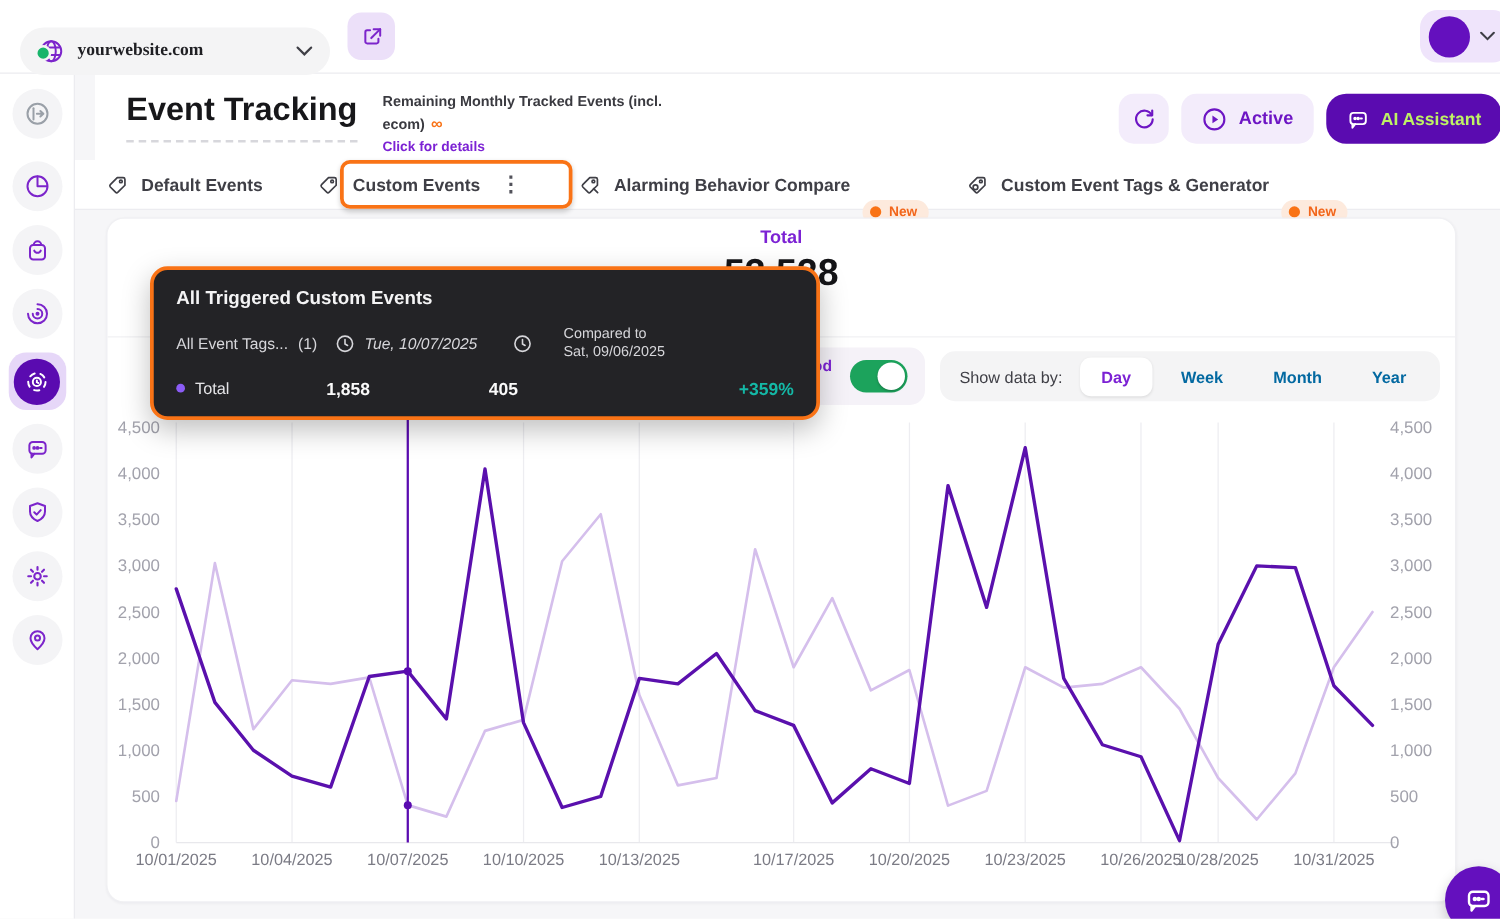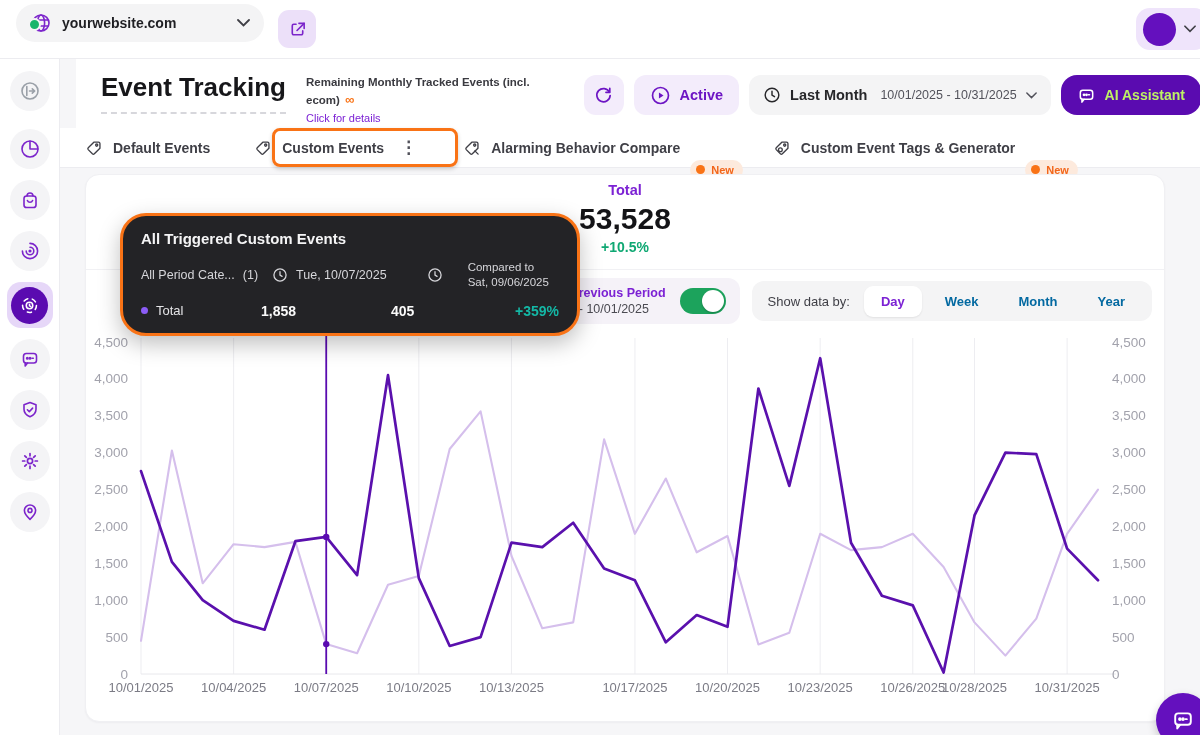--- a/index.html
+++ b/index.html
@@ -3,22 +3,22 @@
 <meta charset="utf-8">
 <style>
   html,body{margin:0;padding:0;}
   body{width:1200px;height:735px;position:relative;overflow:hidden;background:#f6f6f8;
        font-family:"Liberation Sans",sans-serif;color:#1b1b1f;-webkit-font-smoothing:antialiased;}
   button{font-family:inherit;border:none;background:none;cursor:pointer;padding:0;}
   svg{display:block;}
 
   
   .topbar{position:absolute;left:0;top:0;width:1200px;height:58px;background:#fff;border-bottom:1px solid #ececf0;z-index:5;}
-  .domain-pill{position:absolute;left:16px;top:4px;width:248px;height:38px;border-radius:19px;background:#f4f4f5;
-               display:flex;align-items:center;gap:10px;padding:0 14px;box-sizing:border-box;}
+  .domain-pill{position:absolute;left:16px;top:22px;width:248px;height:38px;border-radius:19px;background:#f4f4f5;
+               display:flex;align-items:center;gap:10px;padding:0 14px;box-sizing:border-box;font-family:Liberation Serif, serif;}
   .domain-pill .globe{position:relative;width:22px;height:22px;}
   .domain-pill .gdot{position:absolute;left:-2px;top:6px;width:9px;height:9px;border-radius:50%;background:#18b56b;border:2px solid #f4f4f5;}
   .domain-text{font-size:14px;font-weight:700;color:#1f1f23;flex:1;}
   .ext-btn{position:absolute;left:278px;top:10px;width:38px;height:38px;border-radius:11px;background:#ece0f9;display:flex;align-items:center;justify-content:center;}
   .avatar-wrap{position:absolute;left:1136px;top:8px;width:72px;height:42px;border-radius:14px;background:#efe4fb;display:flex;align-items:center;gap:8px;padding-left:7px;box-sizing:border-box;}
   .avatar{width:33px;height:33px;border-radius:50%;background:#6410be;}
 
   
   .sidebar{position:absolute;left:0;top:58px;width:60px;height:677px;background:#fff;border-right:1px solid #ececf0;
            display:flex;flex-direction:column;align-items:center;padding-top:13px;gap:11px;box-sizing:border-box;z-index:4;}
@@ -27,21 +27,21 @@
   .side-item.active{width:46px;height:46px;border-radius:14px;background:#e6d7f8;}
   .side-item.active .inner{width:37px;height:37px;border-radius:50%;background:#5a0bb0;display:flex;align-items:center;justify-content:center;}
 
   
   .headband{position:absolute;left:76px;top:58px;width:1140px;height:110px;background:#fff;}
   .page-title{position:absolute;left:25px;top:14px;margin:0;font-size:26px;font-weight:700;color:#17171a;
               border-bottom:2px dashed #d7d7dc;padding-bottom:9px;}
   .remaining{position:absolute;left:230px;top:14px;width:250px;}
   .rem-label{font-size:11.5px;font-weight:700;color:#3a3a40;}
   .rem-inf{color:#f97316;font-size:13px;font-weight:700;margin-left:5px;}
-  .rem-link{display:inline-block;font-size:11px;font-weight:400;color:#7c22d4;margin-top:3px;}
+  .rem-link{display:inline-block;font-size:11px;font-weight:700;color:#7c22d4;margin-top:3px;}
   .progress{width:238px;height:7px;border-radius:4px;background:#ededef;margin-top:9px;overflow:hidden;}
   .progress .fill{width:2%;height:100%;background:#7c22d4;border-radius:4px;}
   .actions{position:absolute;right:15px;top:17px;display:flex;align-items:center;gap:10px;}
   .icon-btn{width:40px;height:40px;border-radius:12px;background:#f3ecfb;display:flex;align-items:center;justify-content:center;}
   .active-btn{height:40px;border-radius:12px;background:#f3ecfb;display:flex;align-items:center;gap:9px;padding:0 16px;
               font-size:14.5px;font-weight:700;color:#6d15c4;text-align:center;}
   .range-pill{height:40px;border-radius:12px;background:#f4f4f5;display:flex;align-items:center;gap:9px;padding:0 14px;}
   .range-label{font-size:14.5px;font-weight:700;color:#27272a;}
   .range-value{font-size:12.5px;color:#52525b;margin-left:4px;}
   .ai-btn{height:40px;border-radius:16px;background:#5a0bb0;display:flex;align-items:center;gap:9px;padding:0 16px;
@@ -74,28 +74,28 @@
   .toggle{position:relative;width:46px;height:26px;border-radius:13px;background:#1ca35c;}
   .toggle .knob{position:absolute;right:2px;top:2px;width:22px;height:22px;border-radius:50%;background:#fff;box-shadow:0 1px 2px rgba(0,0,0,.25);}
   .segmented{height:40px;border-radius:12px;background:#f4f4f5;display:flex;align-items:center;gap:6px;padding:0 10px 0 16px;}
   .seg-label{font-size:13px;color:#3f3f46;margin-right:8px;}
   .seg-item{font-size:13px;font-weight:600;color:#0369a1;padding:8px 17px;border-radius:9px;}
   .seg-item.selected{background:#fff;color:#7c22d4;box-shadow:0 1px 2px rgba(0,0,0,.08);}
 
   .chart-wrap{position:absolute;left:0;top:152px;width:1080px;height:386px;}
 
   
-  .tooltip{position:absolute;left:120px;top:213px;width:460px;height:123px;background:#232326;border:3px solid #f97316;
-           border-radius:26px;box-sizing:border-box;z-index:8;padding:14px 18px 0 18px;color:#e7e7ea;
+  .tooltip{position:absolute;left:120px;top:213px;width:536px;height:123px;background:#232326;border:3px solid #f97316;
+           border-radius:14px;box-sizing:border-box;z-index:8;padding:14px 18px 0 18px;color:#e7e7ea;
            box-shadow:0 8px 22px rgba(0,0,0,.25);}
   .tt-title{font-size:15px;font-weight:600;color:#f4f4f5;}
   .tt-row2{display:flex;align-items:center;gap:8px;margin-top:13px;font-size:12.5px;color:#d6d6da;}
   .tt-cat{white-space:nowrap;}
   .tt-count{margin-right:6px;}
-  .tt-date{margin-right:32px;white-space:nowrap;}
+  .tt-date{margin-right:20px;white-space:nowrap;font-style:italic;}
   .tt-cmp{font-size:11.5px;line-height:1.3;color:#d6d6da;margin-left:17px;}
   .tt-row3{display:grid;grid-template-columns:120px 130px 1fr auto;align-items:center;margin-top:13px;}
   .tt-series{display:flex;align-items:center;gap:8px;font-size:13px;color:#e4e4e7;}
   .tt-dot{width:7px;height:7px;border-radius:50%;background:#8b5cf6;}
   .tt-val{font-size:14px;font-weight:600;color:#fafafa;}
   .tt-change{font-size:14px;font-weight:700;color:#14b8a6;justify-self:end;}
 
   
   .fab{position:absolute;left:1156px;top:693px;width:54px;height:54px;border-radius:50%;background:#6410be;
        display:flex;align-items:center;justify-content:center;z-index:9;box-shadow:0 4px 10px rgba(0,0,0,.2);}
@@ -216,31 +216,20 @@
         <path d="M16.2 6.4A7 7 0 1 0 17 10"></path>
           <path d="M16.6 2.6v4h-4"></path>
       </svg>
     </button>
     <button class="active-btn">
       <svg width="21" height="21" viewBox="0 0 20 20" fill="none" stroke="#6d15c4" stroke-width="1.6">
         <circle cx="10" cy="10" r="7.6"></circle>
           <path d="M8.5 7.1l4.4 2.9-4.4 2.9z" fill="#6d15c4" stroke="none"></path>
       </svg>
       <span>Active</span>
-    </button>
-    <button class="range-pill">
-      <svg width="18" height="18" viewBox="0 0 20 20" fill="none" stroke="#27272a" stroke-width="1.6" stroke-linecap="round">
-        <circle cx="10" cy="10" r="7.6"></circle>
-          <path d="M10 5.8v4.4l2.8 1.6"></path>
-      </svg>
-      <span class="range-label">Last Month</span>
-      <span class="range-value">10/01/2025 - 10/31/2025</span>
-      <svg width="11" height="7" viewBox="0 0 13 8" fill="none" stroke="#52525b" stroke-width="1.7" stroke-linecap="round">
-          <path d="M1 1l5.5 5.5L12 1"></path>
-        </svg>
     </button>
     <button class="ai-btn">
       <svg width="19" height="19" viewBox="0 0 20 20" fill="none" stroke="#ffffff" stroke-width="1.6" stroke-linecap="round" stroke-linejoin="round">
         <rect x="3.5" y="4.5" width="13" height="9.5" rx="2.6"></rect>
           <path d="M7.5 14l-2.3 3v-3"></path>
         <circle cx="7.4" cy="9.3" r="0.7" fill="#fff"></circle>
           <circle cx="10" cy="9.3" r="0.7" fill="#fff"></circle>
           <path d="M12 9.3h1.2"></path>
       </svg>
       <span>AI Assistant</span>
@@ -368,21 +357,21 @@
         <line x1="240.2258064516129" y1="6" x2="240.2258064516129" y2="347" stroke="#5a0bb0" stroke-width="1.8"></line>
         <circle cx="240.2258064516129" cy="209.92088888888887" r="3.2" fill="#5a0bb0"></circle>
         <circle cx="240.2258064516129" cy="317.12" r="3.2" fill="#5a0bb0"></circle>
       </svg>
   </div>
 </main>
 
 <div class="tooltip">
   <div class="tt-title">All Triggered Custom Events</div>
   <div class="tt-row2">
-    <span class="tt-cat">All Period Cate...</span>
+    <span class="tt-cat">All Event Tags...</span>
     <span class="tt-count">(1)</span>
     <svg width="16" height="16" viewBox="0 0 20 20" fill="none" stroke="#d6d6da" stroke-width="1.6" stroke-linecap="round">
         <circle cx="10" cy="10" r="7.6"></circle>
         <path d="M10 5.8v4.4l2.6 1.5"></path>
       </svg>
     <span class="tt-date">Tue, 10/07/2025</span>
     <svg width="16" height="16" viewBox="0 0 20 20" fill="none" stroke="#d6d6da" stroke-width="1.6" stroke-linecap="round">
         <circle cx="10" cy="10" r="7.6"></circle>
         <path d="M10 5.8v4.4l2.6 1.5"></path>
       </svg>

